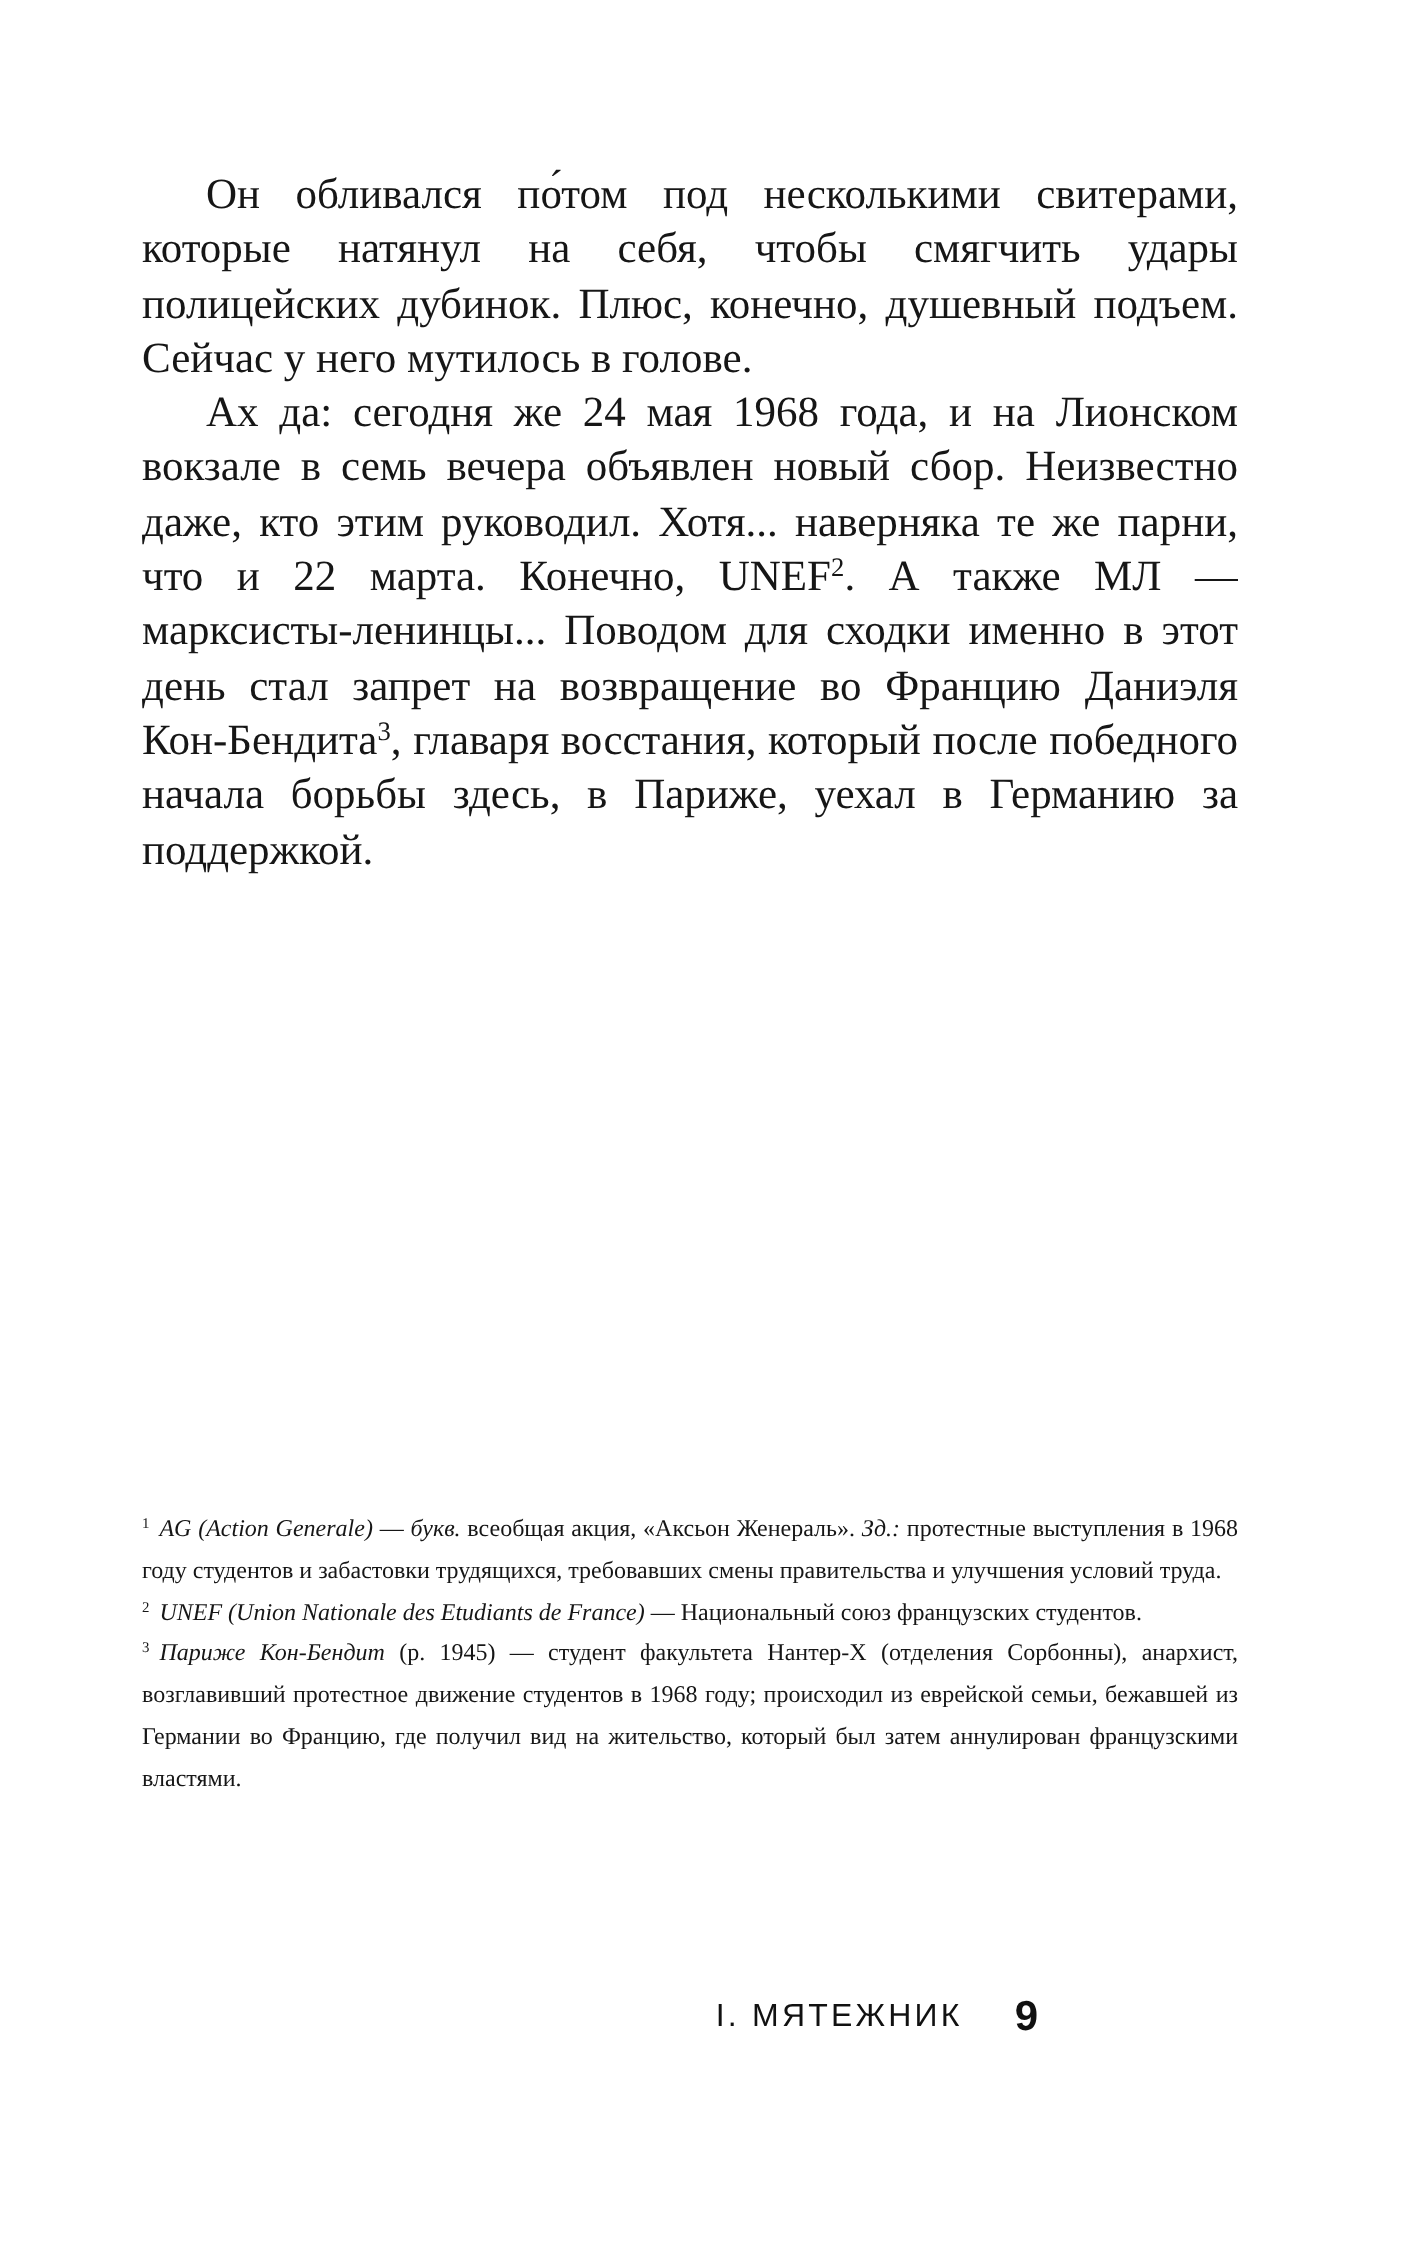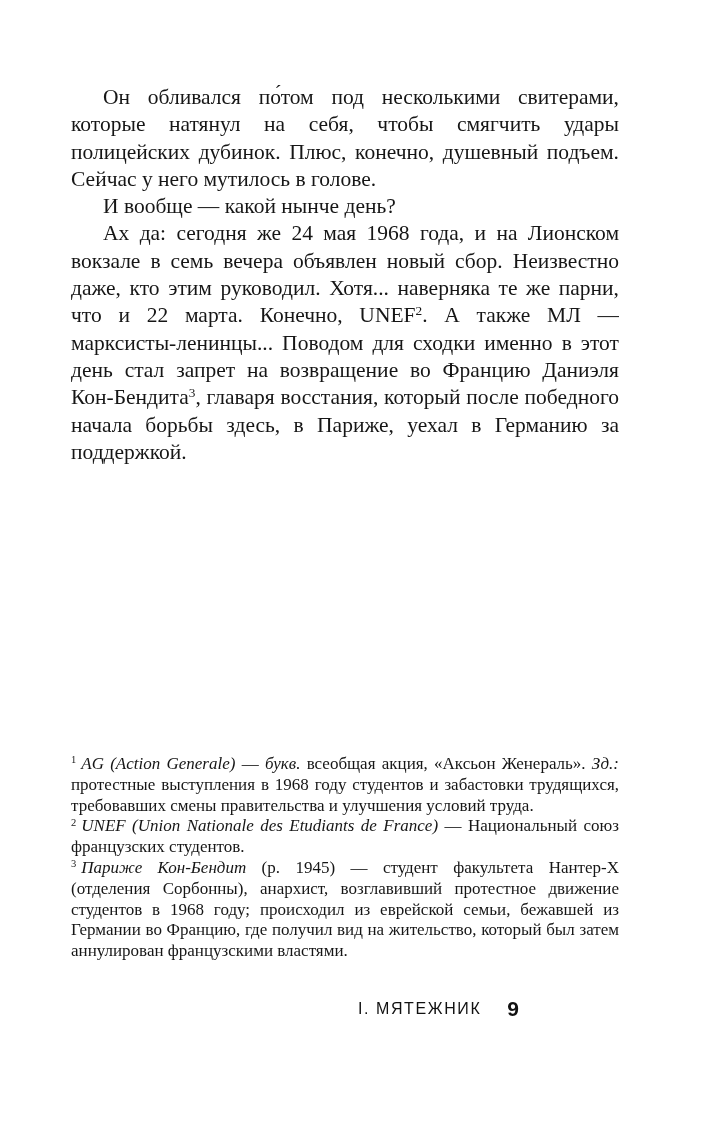--- a/index.html
+++ b/index.html
@@ -23,21 +23,21 @@
     font-size: 21.5px;
     line-height: 27.3px;
     text-align: justify;
   }
   .para { text-indent: 32px; }
   .footnotes {
     position: absolute;
     left: 71px;
     top: 754px;
     width: 548px;
-    font-size: 17px;
+    font-size: 12px;
     line-height: 20.8px;
     text-align: justify;
   }
   .it { font-style: italic; }
   sup.fn-ref, sup.fn-marker {
     font-size: 0.62em;
     line-height: 0;
     vertical-align: baseline;
     position: relative;
     top: -0.55em;
@@ -63,21 +63,20 @@
     letter-spacing: 0;
   }
 </style>
 </head>
 <body>
 
 <div class="page">
 
   <main class="body-text">
       <p class="para"><span>Он обливался по́том под несколькими свитерами, которые натянул на себя, чтобы смягчить удары полицейских дубинок. Плюс, конечно, душевный подъем. Сейчас у него мутилось в голове.</span></p>
-      <p class="para"><span>И вообще — какой нынче день?</span></p>
       <p class="para"><span>Ах да: сегодня же 24 мая 1968 года, и на Лионском вокзале в семь вечера объявлен новый сбор. Неизвестно даже, кто этим руководил. Хотя... наверняка те же парни, что и 22 марта. Конечно, UNEF</span><sup class="fn-ref">2</sup><span>. А также МЛ — марксисты-ленинцы... Поводом для сходки именно в этот день стал запрет на возвращение во Францию Даниэля Кон-Бендита</span><sup class="fn-ref">3</sup><span>, главаря восстания, который после победного начала борьбы здесь, в Париже, уехал в Германию за поддержкой.</span></p>
     </main>
 
   <section class="footnotes">
       <p class="footnote"><sup class="fn-marker">1</sup><span class="it">AG (Action Generale)</span><span> — </span><span class="it">букв.</span><span> всеобщая акция, «Аксьон Женераль». </span><span class="it">Зд.:</span><span> протестные выступления в 1968 году студентов и забастовки трудящихся, требовавших смены правительства и улучшения условий труда.</span></p>
       <p class="footnote"><sup class="fn-marker">2</sup><span class="it">UNEF (Union Nationale des Etudiants de France)</span><span> — Национальный союз французских студентов.</span></p>
       <p class="footnote"><sup class="fn-marker">3</sup><span class="it">Париже Кон-Бендит</span><span> (р. 1945) — студент факультета Нантер-X (отделения Сорбонны), анархист, возглавивший протестное движение студентов в 1968 году; происходил из еврейской семьи, бежавшей из Германии во Францию, где получил вид на жительство, который был затем аннулирован французскими властями.</span></p>
     </section>
 
   <footer class="page-footer">

